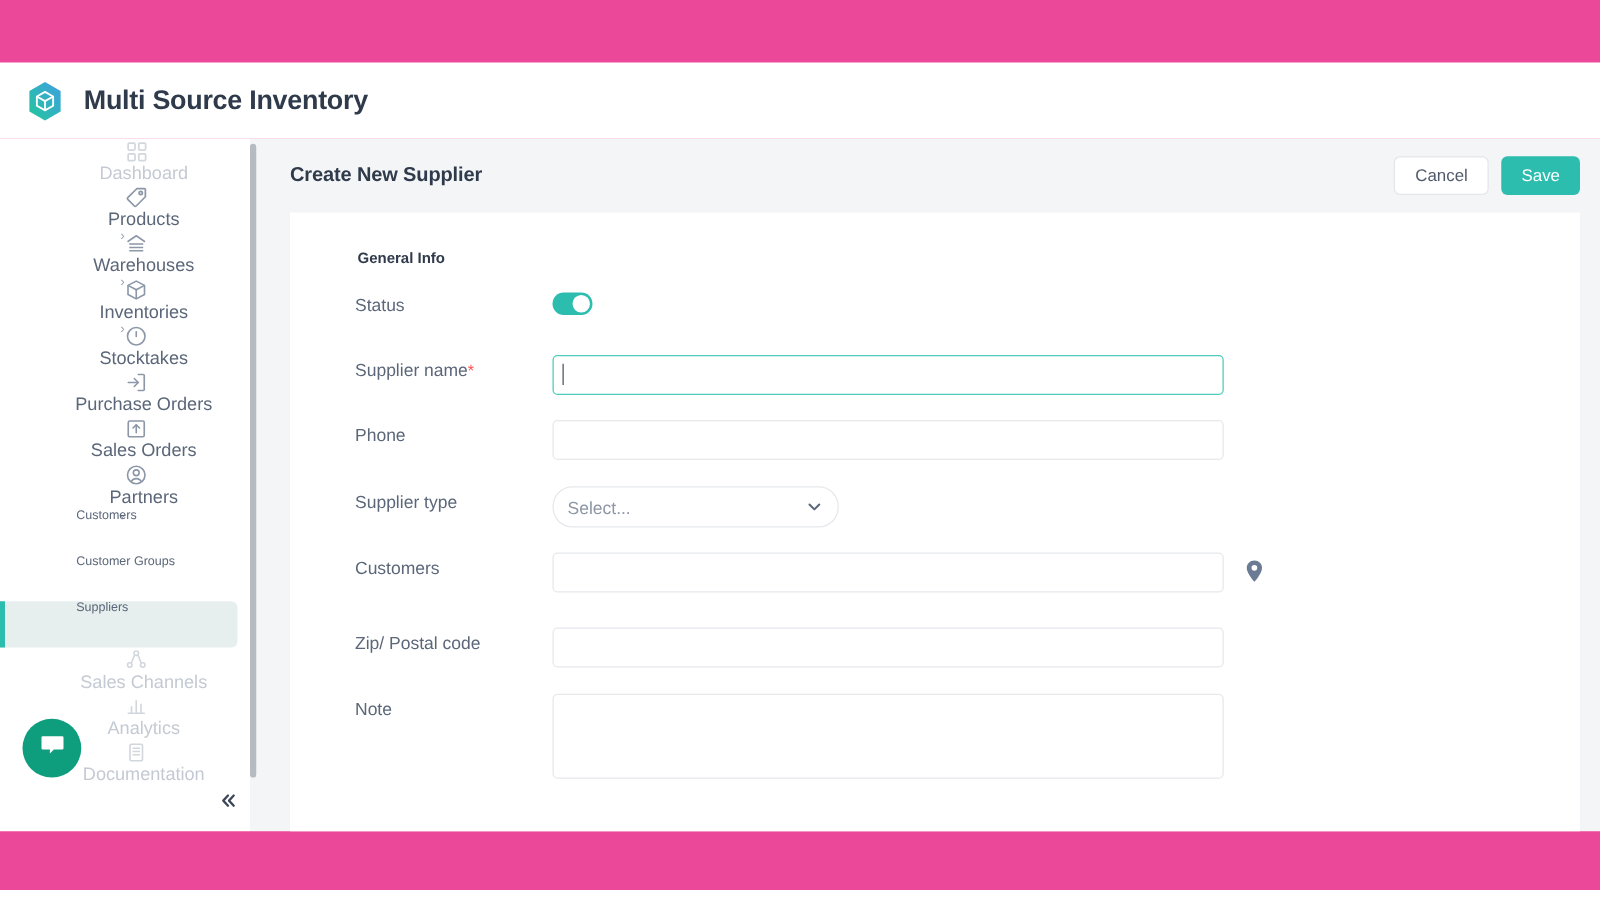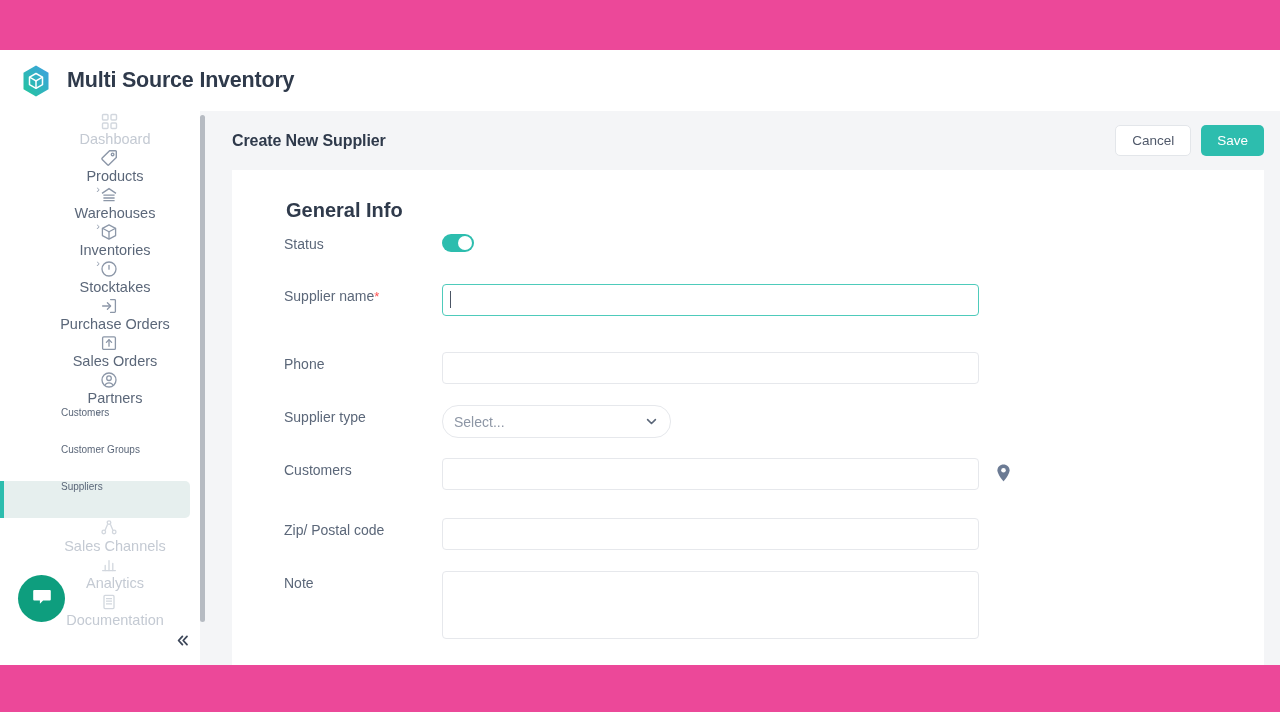--- a/index.html
+++ b/index.html
@@ -196,21 +196,21 @@
   .card {
     position: absolute;
     left: 24px; top: 59px;
     width: 1032px; height: 495px;
     background: #ffffff;
   }
 
   .section-title {
     position: absolute;
     left: 54px; top: 29px;
-    font-size: 20px;
+    font-size: 12px;
     font-weight: bold;
     color: #2f3a4b;
   }
 
   .form {
     position: absolute;
     left: 0; top: 62px;
     width: 100%;
   }
 
@@ -530,21 +530,21 @@
         <div class="frow" style="height:52px;">
           <div class="flabel">
             <span>Supplier name</span><span class="req">*</span>
           </div>
           <div class="fctl">
             <input class="inp focused" type="text" placeholder="" style="">
             <span class="caret"></span>
           </div>
         </div>
 
-        <div class="frow" style="height:53px;margin-top:16px;">
+        <div class="frow" style="height:53px;">
           <div class="flabel">Phone</div>
           <div class="fctl">
             <input class="inp" type="text" placeholder="" style="">
           </div>
         </div>
 
         <div class="frow" style="height:53px;">
           <div class="flabel">Supplier type</div>
           <div class="fctl">
             <div class="select-box">

